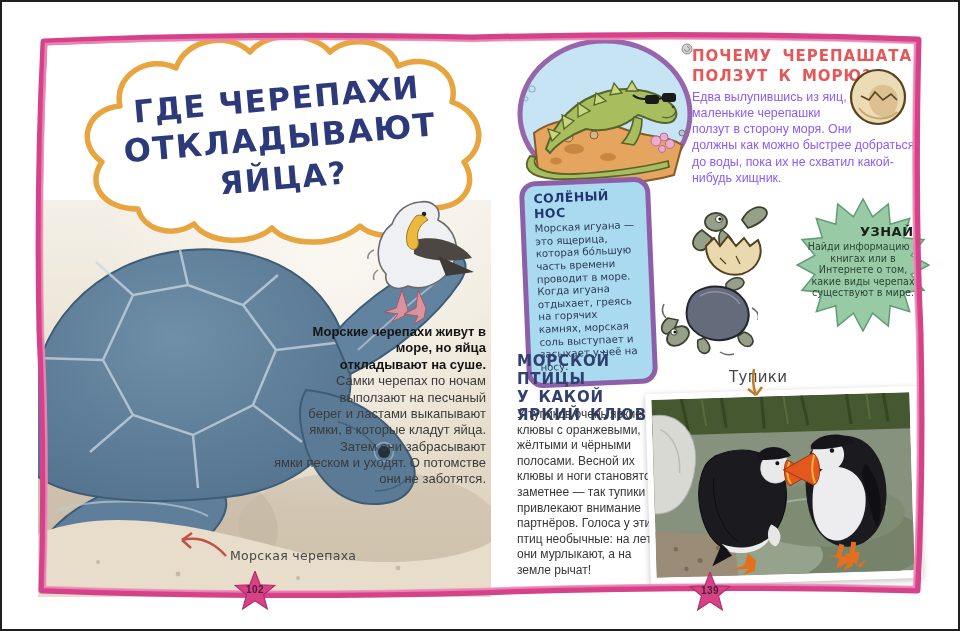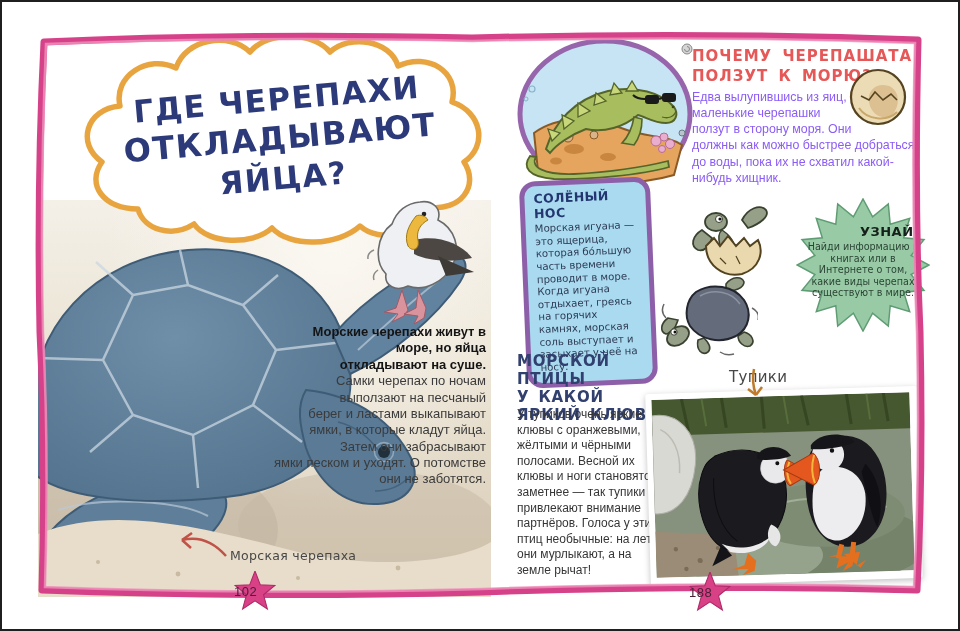--- a/index.html
+++ b/index.html
@@ -35,22 +35,22 @@
   .left-body .spacer{float:left;width:54px;height:130px;}
   .left-body b{color:#141414;}
   .caption-arrow{left:174px;top:528px;z-index:4;}
   .photo-caption{
     left:228px;top:546px;z-index:4;font-size:12.5px;color:#474747;
     font-family:"DejaVu Sans",sans-serif;letter-spacing:.3px;text-align:center;
   }
   
   .star-wrap{width:42px;height:42px;z-index:6;}
   .star-num{
-    position:absolute;left:0;top:13px;width:42px;
-    font-size:13px;font-weight:normal;color:#4a2038;letter-spacing:.5px;
+    position:absolute;left:0;top:13px;width:42px;text-align:center;
+    font-size:10px;font-weight:bold;color:#4a2038;letter-spacing:.5px;
   }
   
   .iguana{left:514px;top:35px;z-index:2;}
   .snail{left:679px;top:41px;z-index:2;}
   .q1-title{
     left:690px;top:44px;width:232px;z-index:3;color:#e65757;
     font-family:"DejaVu Sans",sans-serif;font-weight:bold;font-size:15px;
     line-height:20px;letter-spacing:1px;word-spacing:4px;
   }
   .q1-text{
@@ -319,16 +319,16 @@
       <path d="M186,150 L182,164 M198,148 L196,162" stroke="#e4701f" stroke-width="5" fill="none"></path>
       <path d="M172,162 L184,160 L180,174 L192,168 L186,177 L196,172 L198,162 Z" fill="#e4701f"></path>
       <path d="M188,160 L204,158 L200,172 L210,166 L204,174 Z" fill="#e4701f"></path>
     </svg>
   </div>
 
   <div class="abs star-wrap" style="left:687px;top:570px;">
     <svg width="42" height="42" viewBox="0 0 40 40">
       <polygon points="20,0 25,13.1 39,13.8 28.1,22.6 31.8,36.2 20,28.5 8.2,36.2 11.9,22.6 1,13.8 15,13.1" fill="#d84186" stroke="#ad2a67" stroke-width="1"></polygon>
     </svg>
-    <div class="star-num">188</div>
+    <div class="star-num">139</div>
   </div>
 
 </div>
 
 </body></html>

